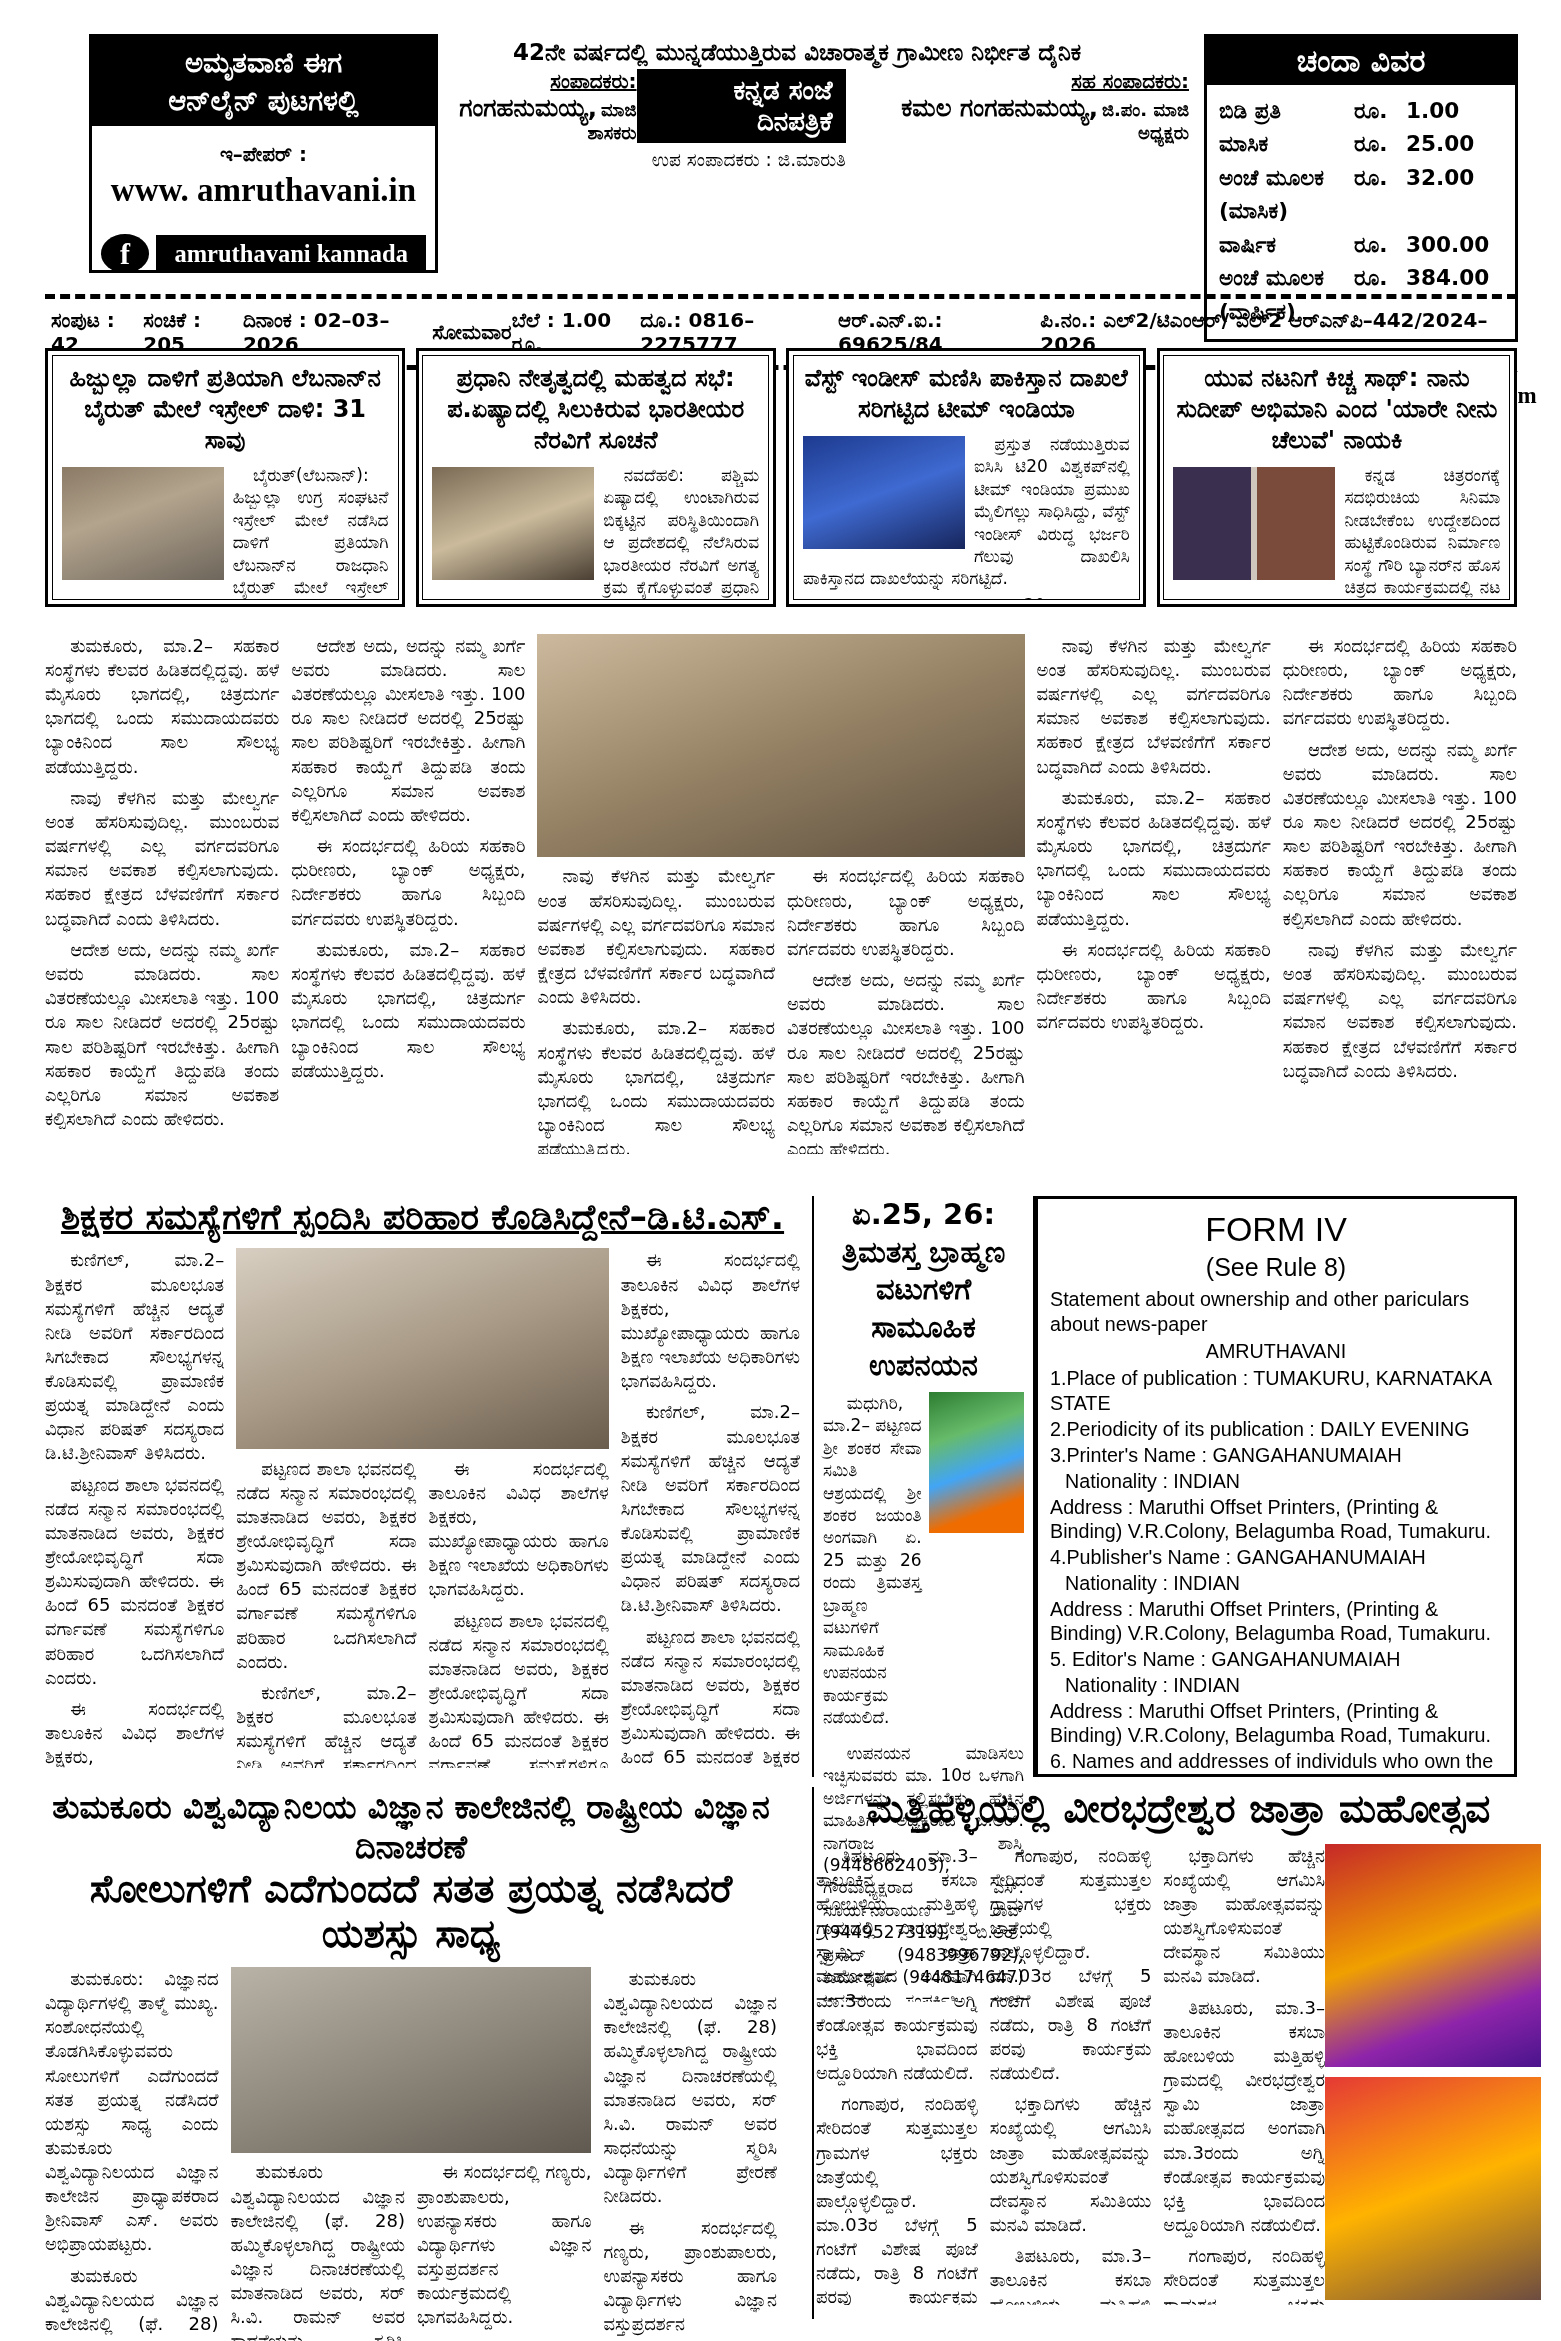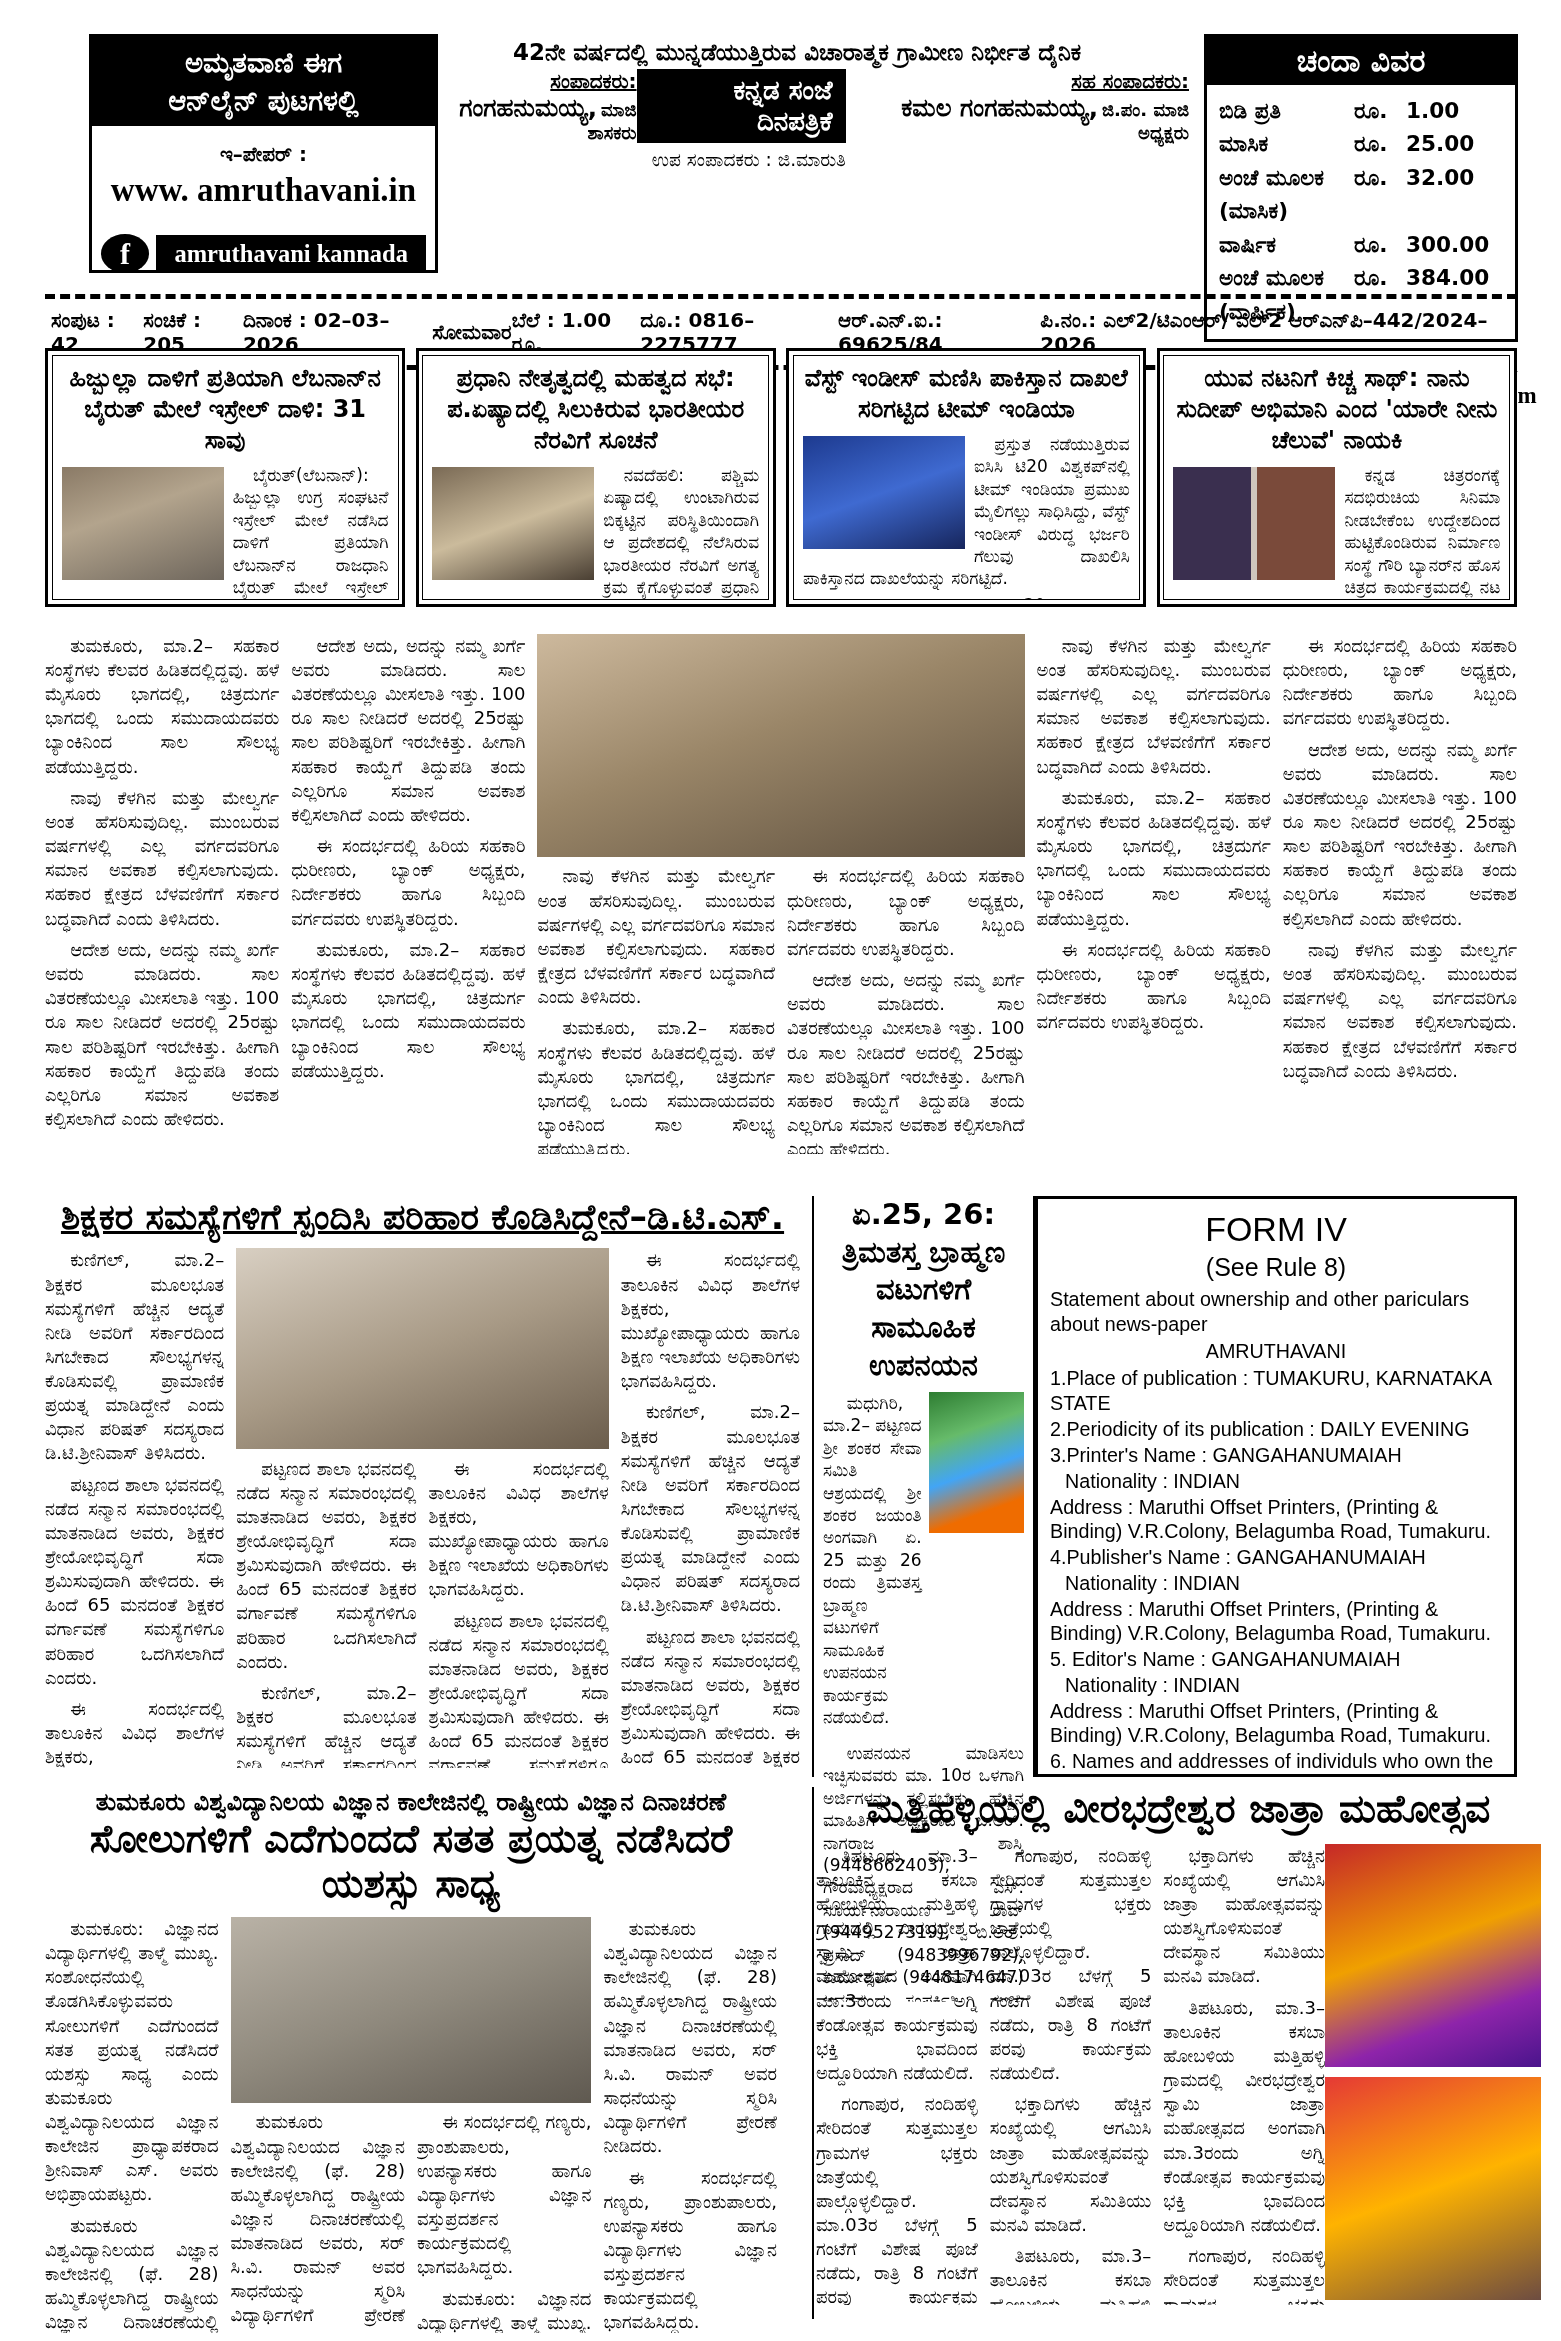--- a/index.html
+++ b/index.html
@@ -52,21 +52,21 @@
   .tb-body{font-size:17px;line-height:1.32;text-align:justify;}
   .tb-body p{text-indent:1.2em;margin-bottom:4.5px;}
   
   .big-head{font-weight:900;font-size:41px;text-align:center;line-height:1.15;}
   .med-head{font-weight:900;font-size:35px;text-align:center;line-height:1.2;text-decoration:underline;}
   .cols{display:flex;gap:12px;overflow:hidden;text-align:justify;font-size:18px;line-height:1.34;}
   .col{flex:1;overflow:hidden;}
   .midcol{display:flex;flex-direction:column;gap:7.4px;overflow:hidden;}
   .mid-inner{display:flex;gap:12px;flex:1;overflow:hidden;}
   .photo{background:#888;}
-  .kicker{font-weight:900;font-size:24px;text-align:center;line-height:1.25;}
+  .kicker{font-weight:900;font-size:32px;text-align:center;line-height:1.25;}
   .vline-left{border-left:2.2px solid #000;}
   
   .up-head{font-weight:900;font-size:29px;text-align:center;line-height:1.3;}
   .up-row{display:flex;gap:7.4px;margin-top:7.4px;}
   .up-body{font-size:17px;line-height:1.32;text-align:justify;}
   
   .formbox{border:3px solid #000;padding:9px 12px;font-family:"Liberation Sans",sans-serif;
            font-size:19.7px;line-height:1.24;overflow:hidden;}
   .f-title{text-align:center;font-size:34px;margin-bottom:1.5px;}
   .f-sub{text-align:center;font-size:25px;margin-bottom:4.5px;}

